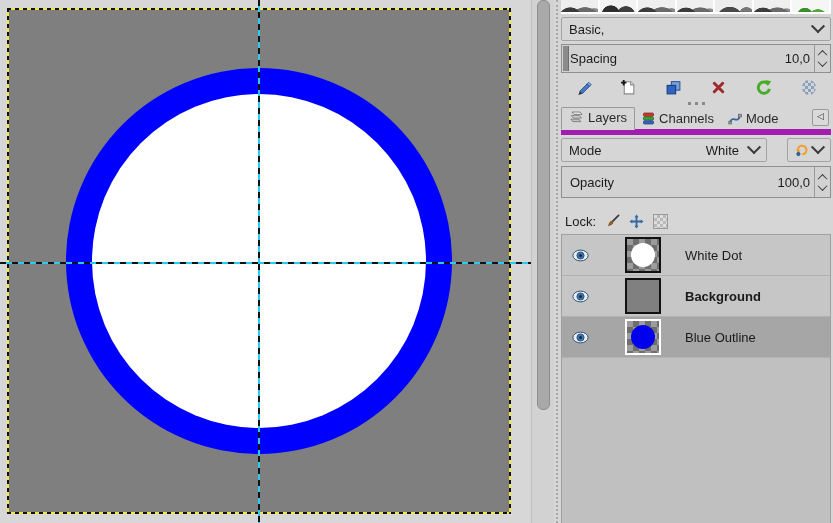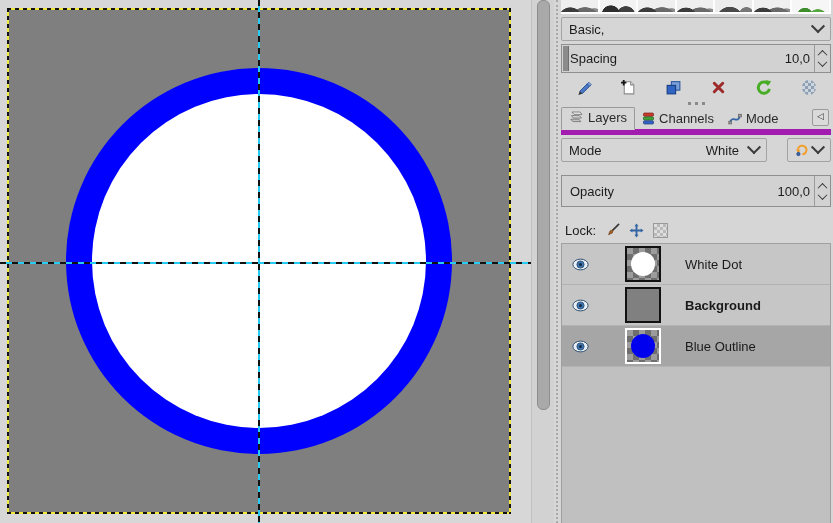--- a/index.html
+++ b/index.html
@@ -79,21 +79,21 @@
   
   .tabbar{display:flex;align-items:flex-end;height:23px;border-bottom:6px solid #a21caf;position:relative;}
   .tab{display:flex;align-items:center;gap:4px;font-size:13px;padding:2px 7px 3px;color:#2a2a2a;}
   .tab.active{background:#d6d6d6;border:1px solid #9a9a9a;border-bottom:1px solid #d6d6d6;border-radius:2px 2px 0 0;margin-bottom:-1px;padding-bottom:4px;}
   .tab-menu-btn{position:absolute;right:2px;top:3px;width:15px;height:15px;border:1px solid #9a9a9a;border-radius:2px;background:#dadada;font-size:9px;line-height:13px;text-align:center;color:#333;}
 
   
   .mode-row{display:flex;gap:20px;margin-top:3px;}
   .mode-combo{flex:1;}
   .mode-btn{display:flex;align-items:center;justify-content:center;gap:4px;width:42px;height:22px;border:1px solid #a3a3a3;border-radius:2px;background:#d6d6d6;box-sizing:content-box;}
-  .opacity-row{height:30px;margin-top:13px;background:#d2d2d2;}
+  .opacity-row{height:30px;margin-top:4px;background:#d2d2d2;}
   .lock-row{display:flex;align-items:center;gap:9px;height:21px;margin-top:13px;padding-left:4px;font-size:13px;}
   .lock-alpha{width:13px;height:13px;border:1px solid #9a9a9a;
     background-image:
       linear-gradient(45deg,#b9b9b9 25%,rgba(0,0,0,0) 25%,rgba(0,0,0,0) 75%,#b9b9b9 75%),
       linear-gradient(45deg,#b9b9b9 25%,#dedede 25%,#dedede 75%,#b9b9b9 75%);
     background-size:6px 6px;background-position:0 0,3px 3px;}
 
   
   .layer-list{margin-top:2px;height:309px;background:#c0c0c0;border:1px solid #a0a0a0;overflow:hidden;}
   .layer-row{display:flex;align-items:center;height:40px;background:#c6c6c6;border-bottom:1px solid #b2b2b2;}

